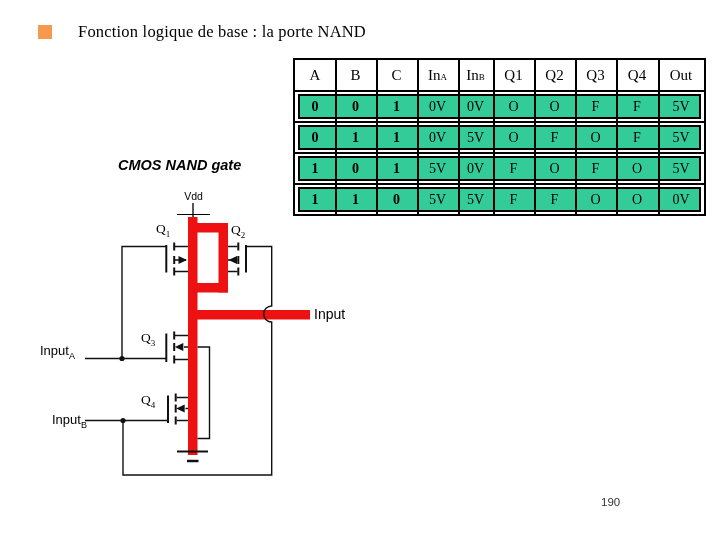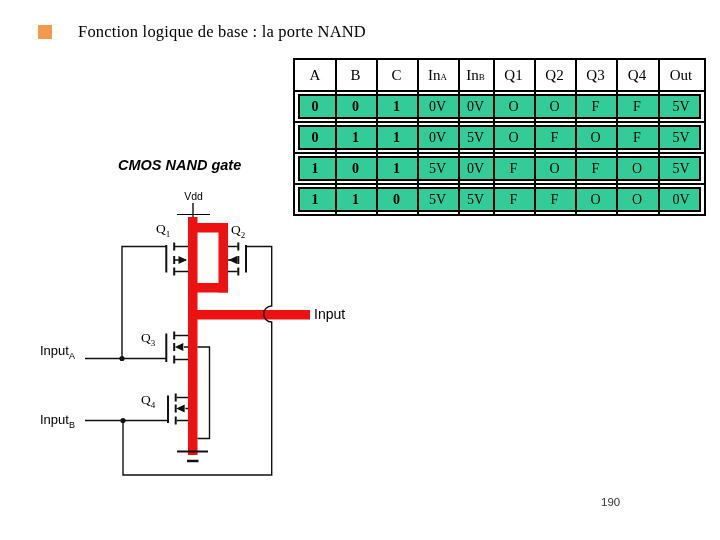--- a/index.html
+++ b/index.html
@@ -29,21 +29,21 @@
   .abs{position:absolute;}
   .cmos-caption{left:118px;top:157px;width:162px;text-align:left;
     font-family:"Liberation Sans",sans-serif;font-style:italic;font-weight:bold;font-size:14.5px;color:#000;}
   .vdd-label{left:177px;top:190px;width:33px;text-align:center;
     font-family:"Liberation Sans",sans-serif;font-size:10.5px;color:#000;border-bottom:1.5px solid #000;padding-bottom:12px;}
   .q-label{font-size:13.5px;color:#000;}
   .q-label sub,.io-label sub{font-size:9px;line-height:0;}
   .q1{left:156px;top:221px;} .q2{left:231px;top:222px;}
   .q3{left:141px;top:330px;} .q4{left:141px;top:392px;}
   .io-label{font-family:"Liberation Sans",sans-serif;font-size:13px;color:#000;}
-  .inA{left:40px;top:343px;} .inB{left:40px;top:412px;}
+  .inA{left:40px;top:343px;} .inB{left:52px;top:412px;}
   .out-label{left:314px;top:306px;font-family:"Liberation Sans",sans-serif;font-size:14px;color:#000;}
 
   .page-number{position:absolute;left:601px;top:496px;font-family:"Liberation Sans",sans-serif;
     font-size:11.5px;color:#333;}
 
   svg.circuit{position:absolute;left:0;top:0;pointer-events:none;}
 </style>
 </head>
 <body>
 

